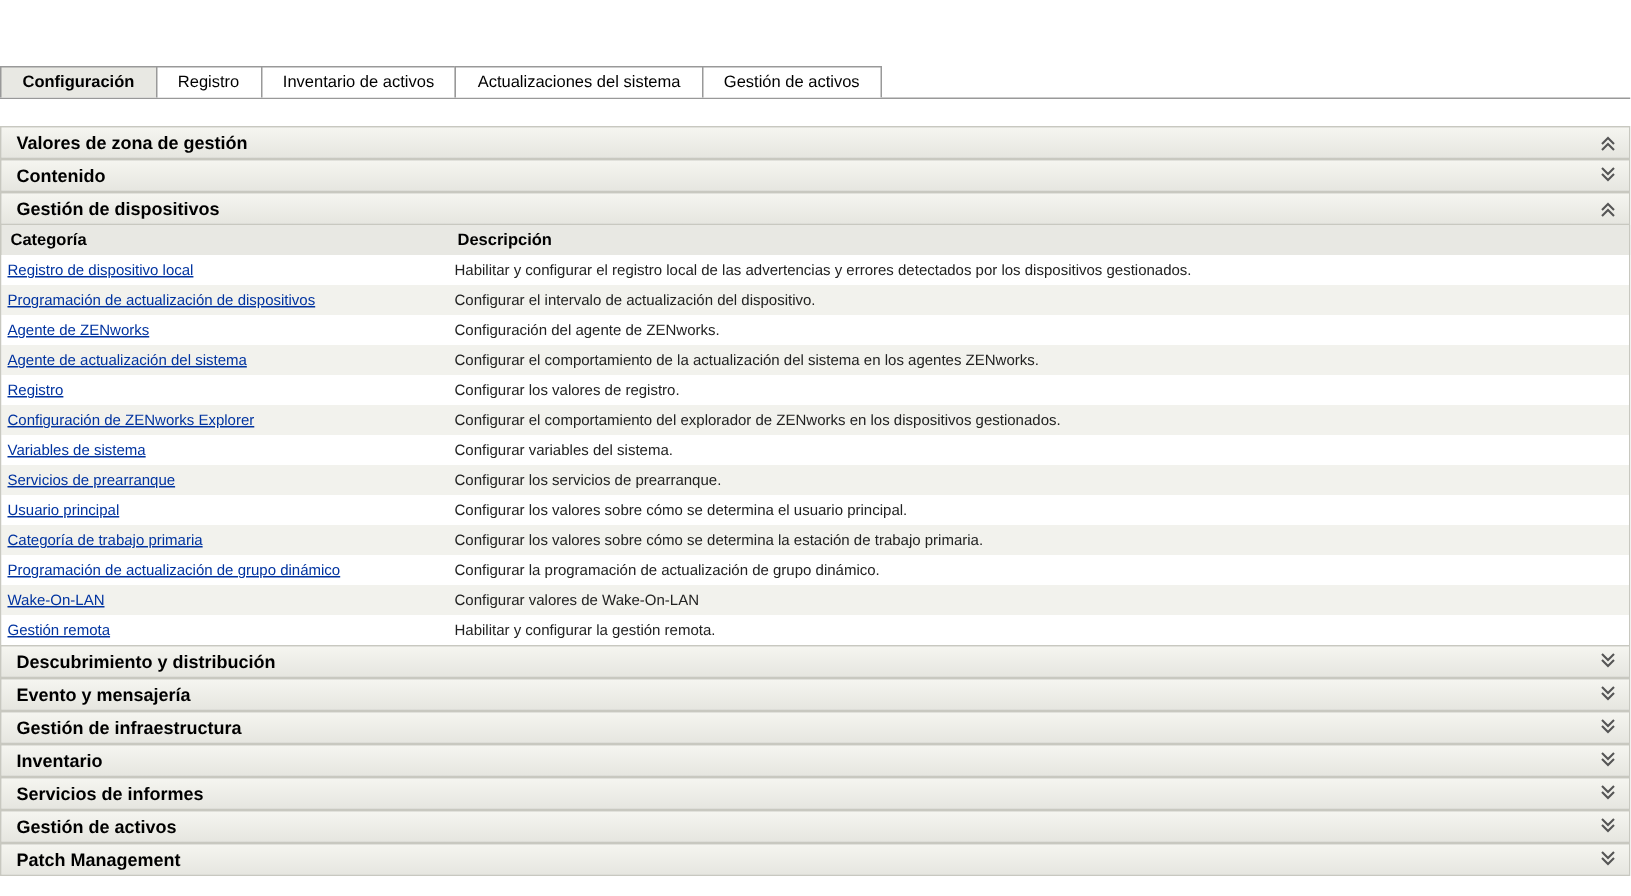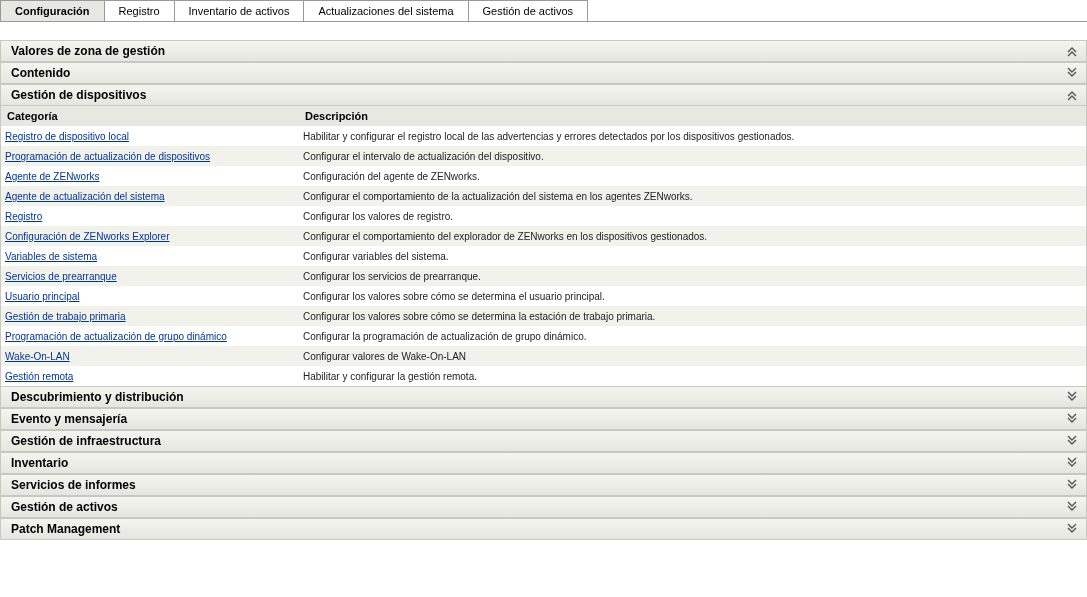--- a/index.html
+++ b/index.html
@@ -8,20 +8,21 @@
     font-family: Verdana, Arial, sans-serif;
     font-size: 11px;
     background: #fff;
     color: #000;
     width: 1087px;
   }
   .tabs {
     display: flex;
     border-bottom: 1px solid #999;
     background: #fff;
+    margin-top: 44px;
   }
   .tab {
     padding: 4px 14px;
     border: 1px solid #999;
     border-bottom: none;
     background: #fff;
     cursor: pointer;
     font-size: 11px;
     margin-right: -1px;
   }
@@ -160,21 +161,21 @@
       </div>
       <div class="row">
         <div class="cell col-cat"><a>Servicios de prearranque</a></div>
         <div class="cell col-desc">Configurar los servicios de prearranque.</div>
       </div>
       <div class="row">
         <div class="cell col-cat"><a>Usuario principal</a></div>
         <div class="cell col-desc">Configurar los valores sobre cómo se determina el usuario principal.</div>
       </div>
       <div class="row">
-        <div class="cell col-cat"><a>Gestión de trabajo primaria</a></div>
+        <div class="cell col-cat"><a>Categoría de trabajo primaria</a></div>
         <div class="cell col-desc">Configurar los valores sobre cómo se determina la estación de trabajo primaria.</div>
       </div>
       <div class="row">
         <div class="cell col-cat"><a>Programación de actualización de grupo dinámico</a></div>
         <div class="cell col-desc">Configurar la programación de actualización de grupo dinámico.</div>
       </div>
       <div class="row">
         <div class="cell col-cat"><a>Wake-On-LAN</a></div>
         <div class="cell col-desc">Configurar valores de Wake-On-LAN</div>
       </div>

